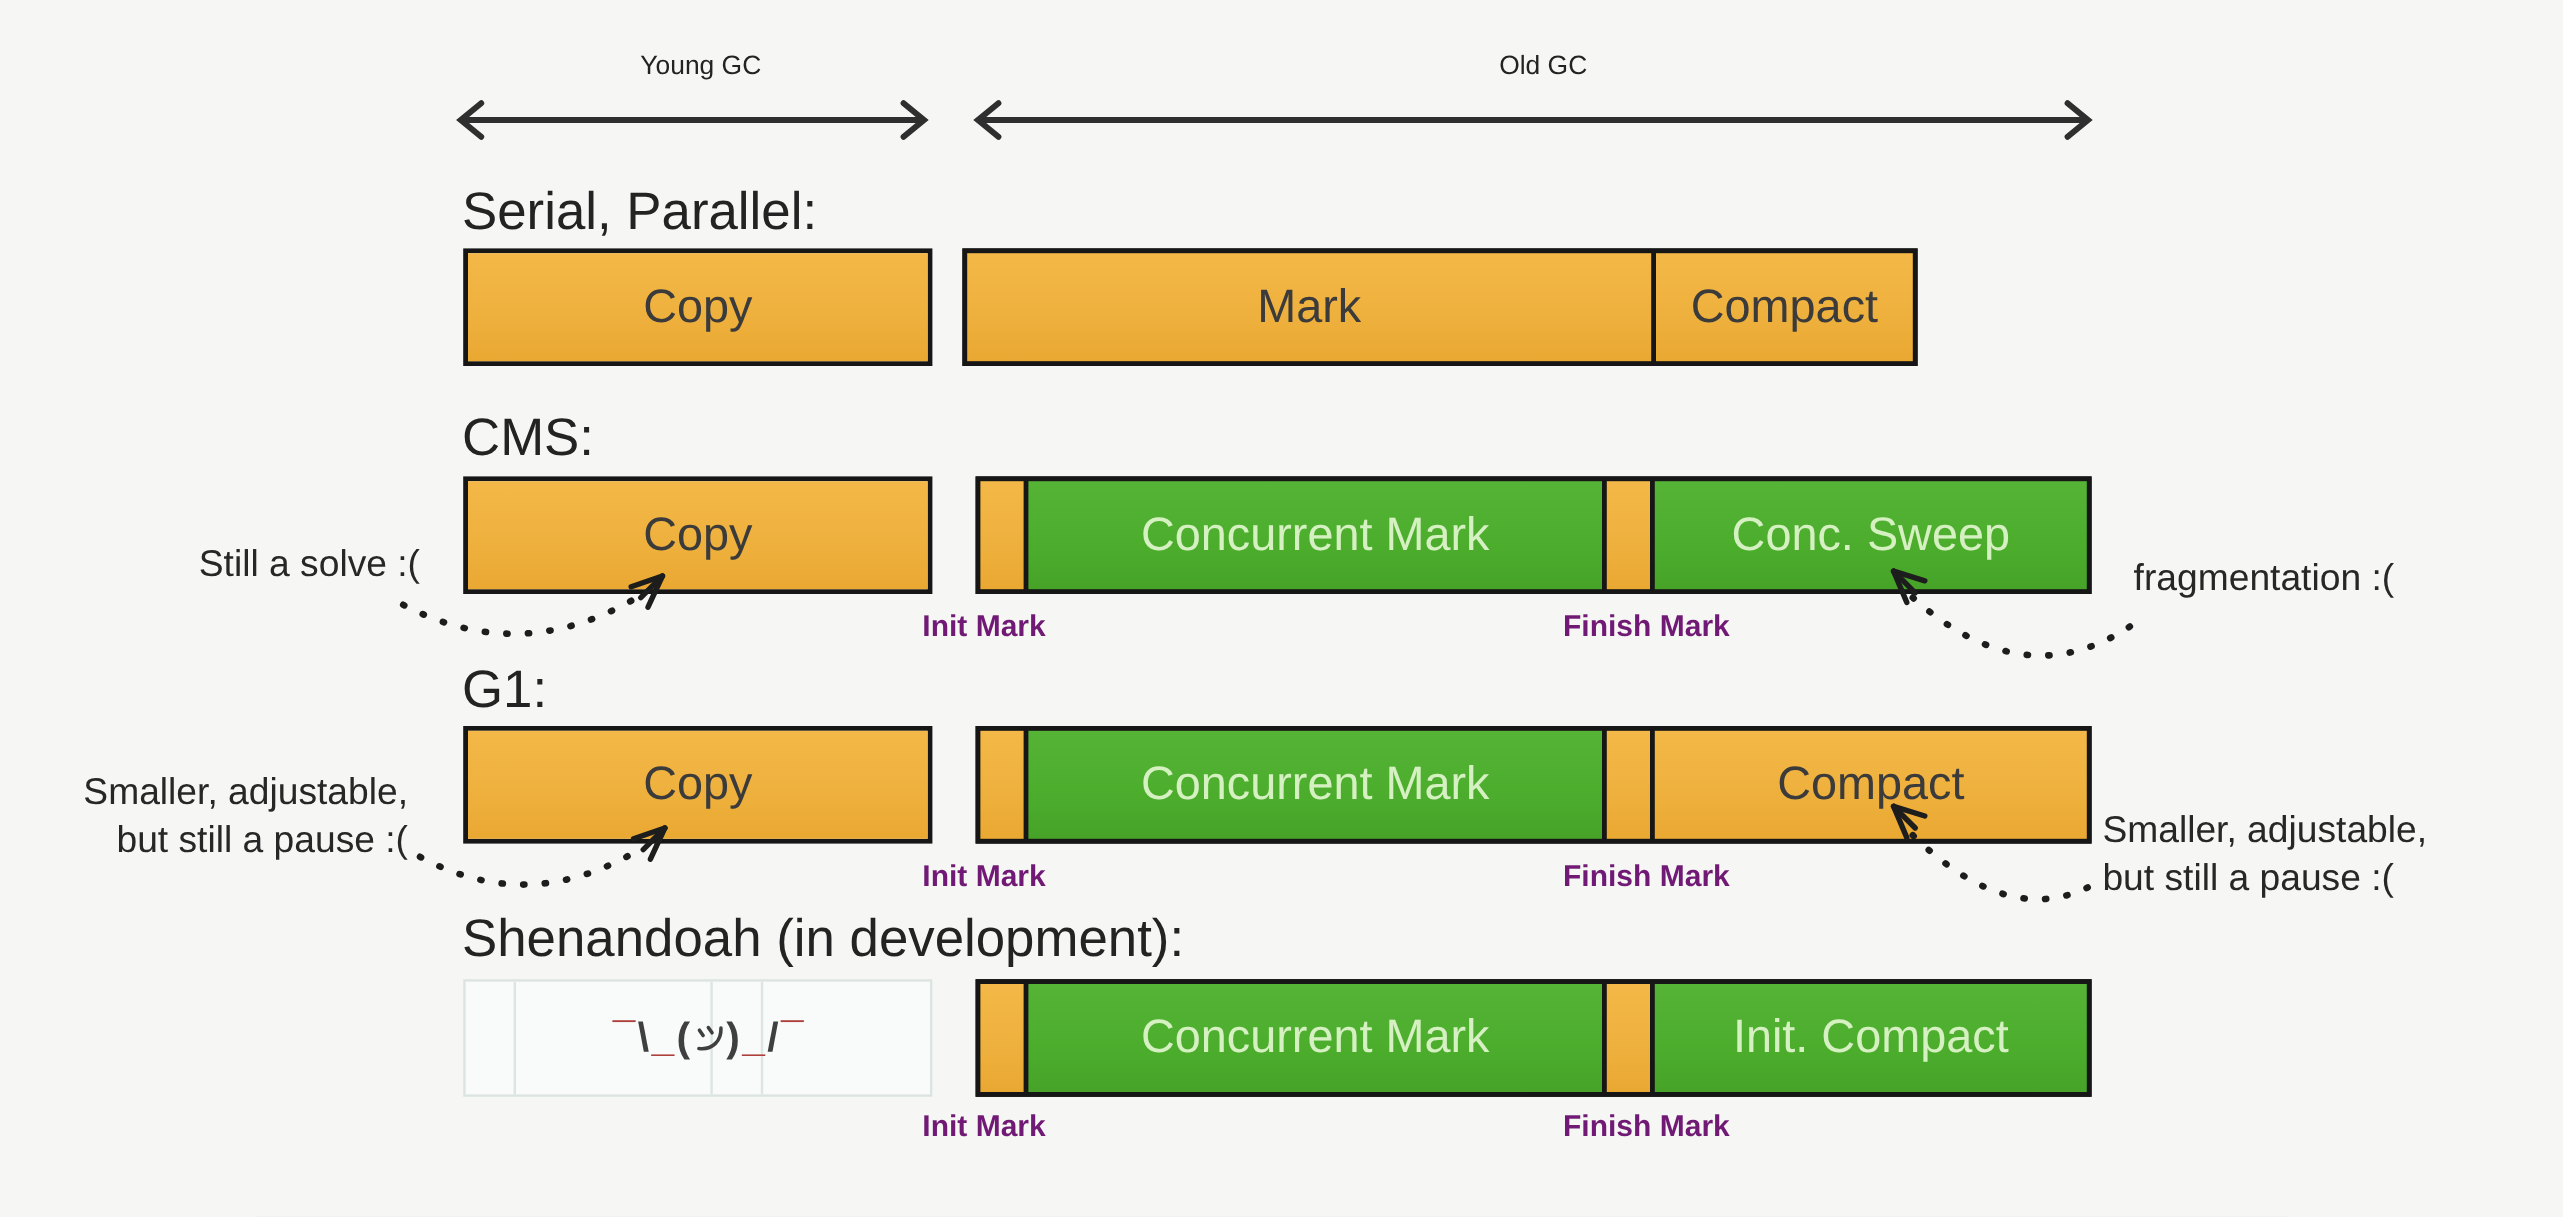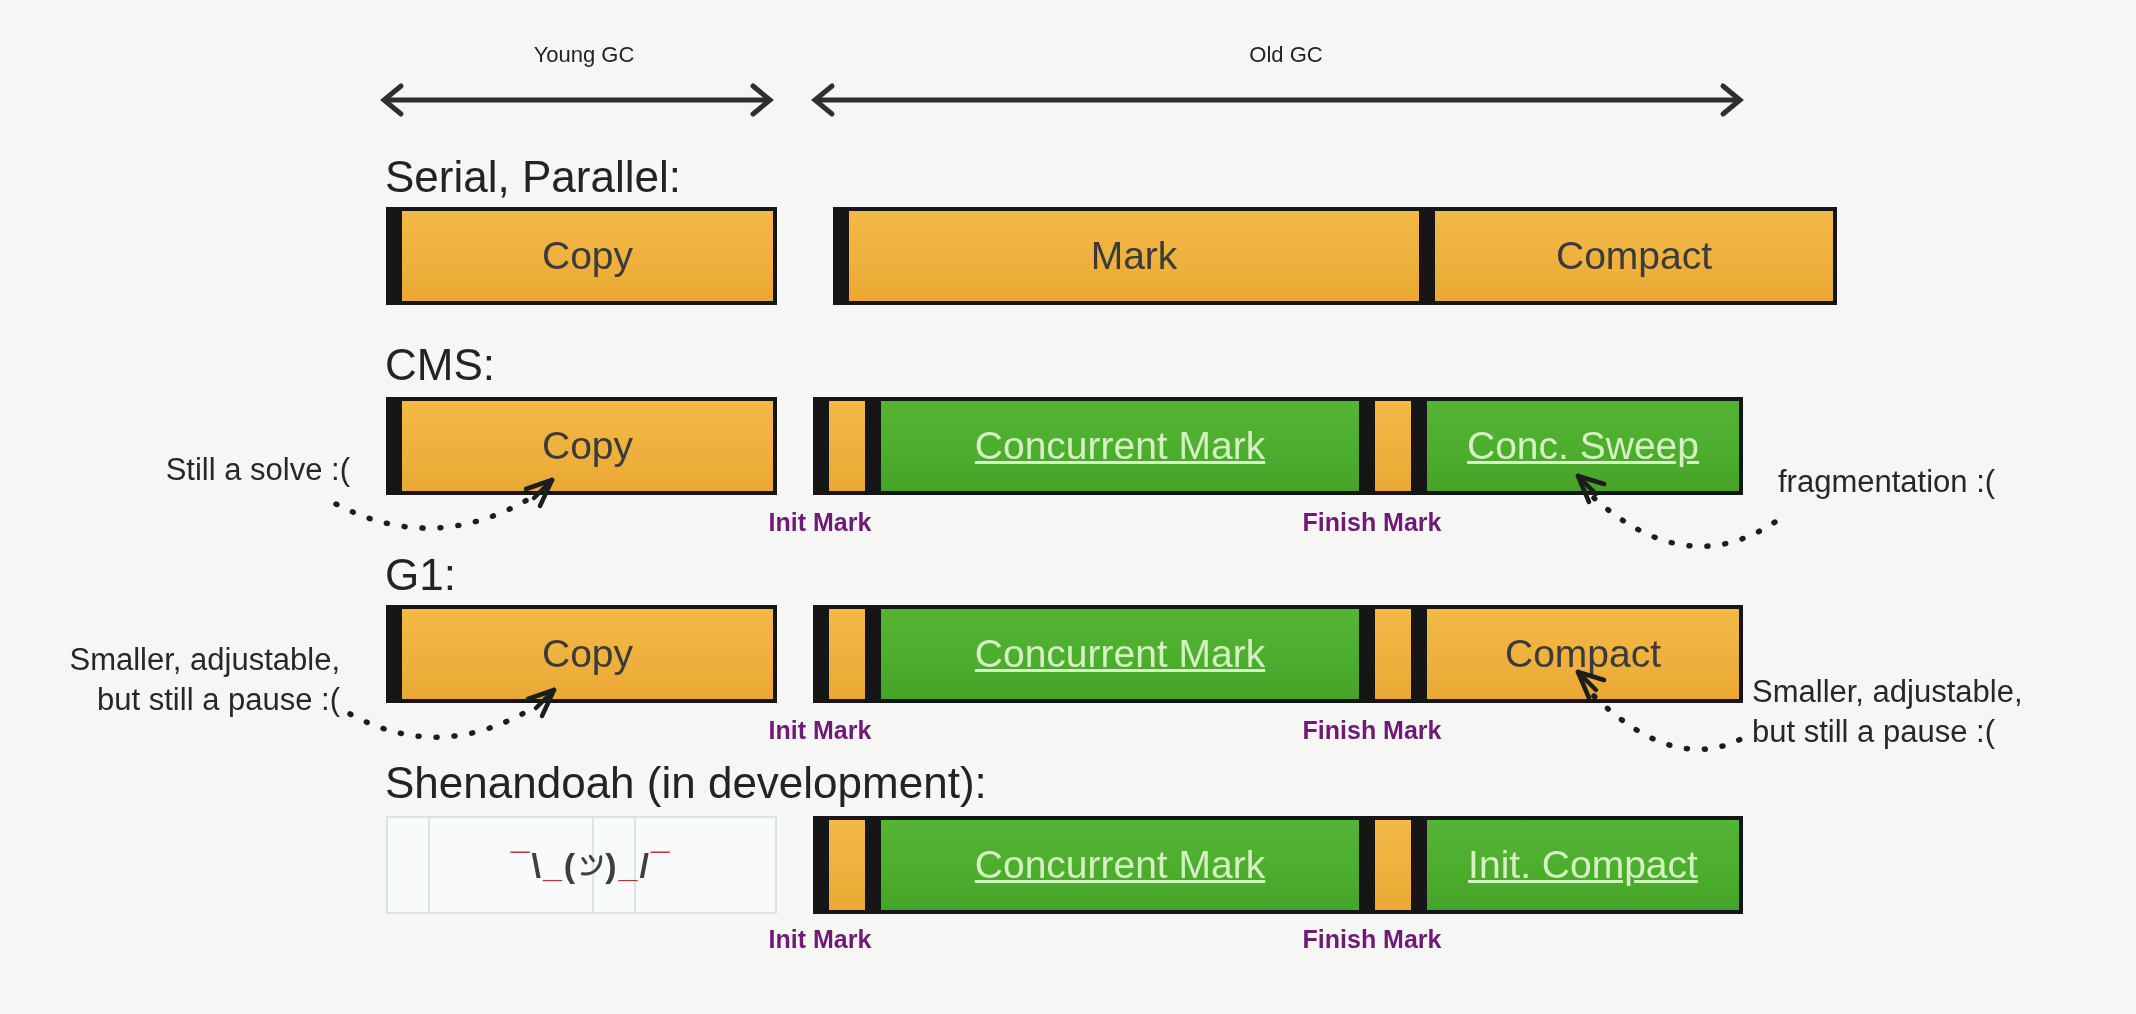--- a/index.html
+++ b/index.html
@@ -34,30 +34,28 @@
     display:flex;
     gap:4px;
   }
   .seg{
     display:flex;
     align-items:center;
     justify-content:center;
     font-size:39px;
     white-space:nowrap;
     min-width:0;
-    margin-left:12px;
   }
   .seg.orange{
     background:linear-gradient(180deg,#f3b847 0%,#efb13e 55%,#e9a832 100%);
     color:#3b3b3b;
   }
   .seg.green{
     background:linear-gradient(180deg,#55b335 0%,#4cad2d 60%,#46a328 100%);
     color:#d5f0c1;
-    text-decoration:underline;
   }
   .seg.sliver{flex:0 0 36px;}
   .seg.grow{flex:1 1 auto;}
   .marker-label{
     position:absolute;
     transform:translateX(-50%);
     font-size:25px;
     font-weight:bold;
     color:#701a75;
     white-space:nowrap;
@@ -108,21 +106,21 @@
 
   <div class="axis-label" style="left:584px;top:42px">Young GC</div>
   <div class="axis-label" style="left:1286px;top:42px">Old GC</div>
 
   <div class="row-heading" style="top:152px">Serial, Parallel:</div>
   <div class="bar" style="left:386px;top:207px;width:391px">
     <div class="seg orange grow">
       <span>Copy</span>
     </div>
   </div>
-  <div class="bar" style="left:833px;top:207px;width:1004px">
+  <div class="bar" style="left:802px;top:207px;width:796px">
     <div class="seg orange" style="flex:0 0 570px">
       <span>Mark</span>
     </div>
     <div class="seg orange grow">
       <span>Compact</span>
     </div>
   </div>
 
   <div class="row-heading" style="top:340px">CMS:</div>
   <div class="bar" style="left:386px;top:397px;width:391px">

